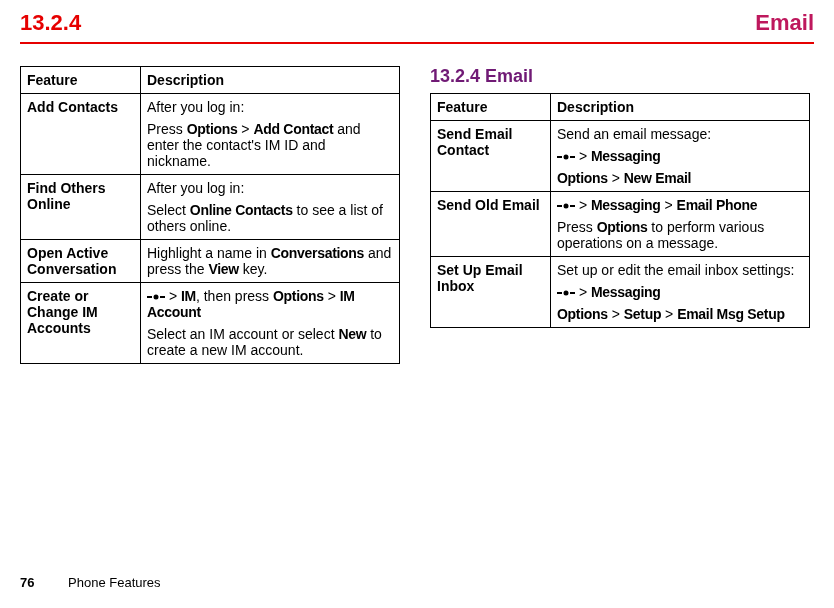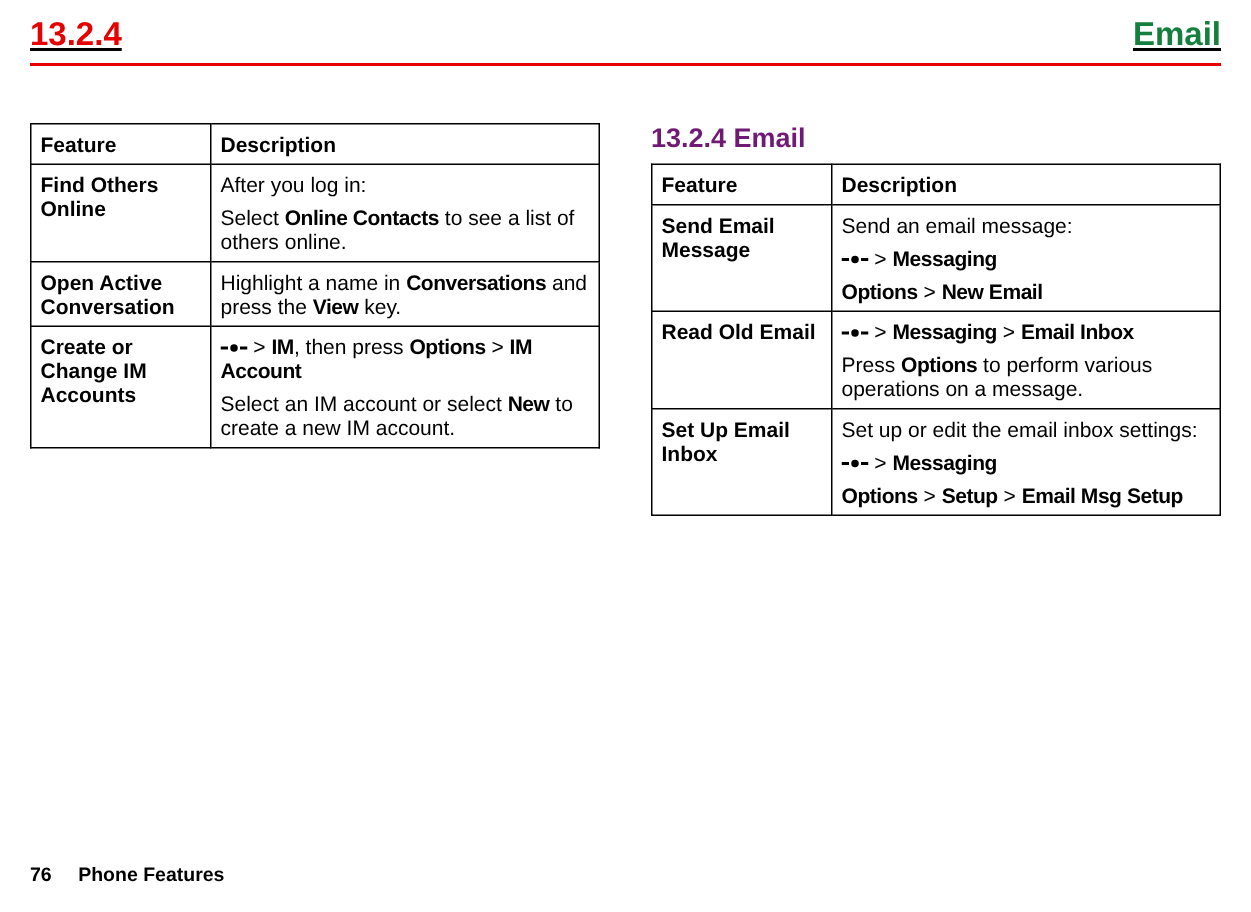--- a/index.html
+++ b/index.html
@@ -17,36 +17,35 @@
     height: 608px;
     position: relative;
     padding: 0 20px;
   }
   .header {
     display: flex;
     justify-content: space-between;
     align-items: flex-end;
     padding: 10px 0 6px 0;
     border-bottom: 2px solid #e60000;
-    text-decoration: underline;
   }
   .header .sec-num {
     color: #e60000;
     font-size: 22px;
     font-weight: bold;
   }
   .header .sec-title {
-    color: #15803d;
+    color: #be185d;
     font-size: 22px;
     font-weight: bold;
   }
   .columns {
     display: flex;
-    padding-top: 38px;
-    justify-content: space-between;
+    gap: 30px;
+    padding-top: 22px;
   }
   .col {
     width: 380px;
   }
   .section-heading {
     color: #701a75;
     font-size: 18px;
     font-weight: bold;
     margin-bottom: 6px;
   }
@@ -86,21 +85,22 @@
     left: 20px;
     bottom: 18px;
     font-size: 13px;
   }
   .footer .page-num {
     font-weight: bold;
     margin-right: 14px;
     text-align: right;
   }
   .footer .chapter {
-    font-weight: bold;
+    font-weight: normal;
+    margin-left: 16px;
   }
 </style>
 </head>
 <body>
 
 <div class="page">
   <div class="header">
     <span class="sec-num">13.2.4</span>
     <span class="sec-title">Email</span>
   </div>
@@ -109,20 +109,27 @@
 
     <div class="col">
       <table>
         <thead>
           <tr>
             <th>Feature</th>
             <th>Description</th>
           </tr>
         </thead>
         <tbody id="left-body">
+            <tr>
+              <td class="feature">Add Contacts</td>
+              <td>
+                <div><span>After you log in:</span></div>
+                <div style="margin-top: 6px;"><span>Press </span><span class="bold-ui">Options</span><span> &gt; </span><span class="bold-ui">Add Contact</span><span> and enter the contact's IM ID and nickname.</span></div>
+              </td>
+            </tr>
             <tr>
               <td class="feature">Find Others Online</td>
               <td>
                 <div><span>After you log in:</span></div>
                 <div style="margin-top: 6px;"><span>Select </span><span class="bold-ui">Online Contacts</span><span> to see a list of others online.</span></div>
               </td>
             </tr>
             <tr>
               <td class="feature">Open Active Conversation</td>
               <td>
@@ -148,39 +155,39 @@
       <div class="section-heading">13.2.4 Email</div>
       <table>
         <thead>
           <tr>
             <th>Feature</th>
             <th>Description</th>
           </tr>
         </thead>
         <tbody id="right-body">
             <tr>
-              <td class="feature">Send Email Message</td>
+              <td class="feature">Send Email Contact</td>
               <td>
                 <div><span>Send an email message:</span></div>
                 <div style="margin-top: 6px;"><span class="icon-dot"><svg width="18" height="10" viewBox="0 0 18 10">
                       <rect x="0" y="4" width="5" height="2" fill="#000"></rect>
                       <circle cx="9" cy="5" r="2.5" fill="#000"></circle>
                       <rect x="13" y="4" width="5" height="2" fill="#000"></rect>
                     </svg></span><span> &gt; </span><span class="bold-ui">Messaging</span></div>
                 <div style="margin-top: 6px;"><span class="bold-ui">Options</span><span> &gt; </span><span class="bold-ui">New Email</span></div>
               </td>
             </tr>
             <tr>
-              <td class="feature">Read Old Email</td>
+              <td class="feature">Send Old Email</td>
               <td>
                 <div><span class="icon-dot"><svg width="18" height="10" viewBox="0 0 18 10">
                       <rect x="0" y="4" width="5" height="2" fill="#000"></rect>
                       <circle cx="9" cy="5" r="2.5" fill="#000"></circle>
                       <rect x="13" y="4" width="5" height="2" fill="#000"></rect>
-                    </svg></span><span> &gt; </span><span class="bold-ui">Messaging</span><span> &gt; </span><span class="bold-ui">Email Inbox</span></div>
+                    </svg></span><span> &gt; </span><span class="bold-ui">Messaging</span><span> &gt; </span><span class="bold-ui">Email Phone</span></div>
                 <div style="margin-top: 6px;"><span>Press </span><span class="bold-ui">Options</span><span> to perform various operations on a message.</span></div>
               </td>
             </tr>
             <tr>
               <td class="feature">Set Up Email Inbox</td>
               <td>
                 <div><span>Set up or edit the email inbox settings:</span></div>
                 <div style="margin-top: 6px;"><span class="icon-dot"><svg width="18" height="10" viewBox="0 0 18 10">
                       <rect x="0" y="4" width="5" height="2" fill="#000"></rect>
                       <circle cx="9" cy="5" r="2.5" fill="#000"></circle>

